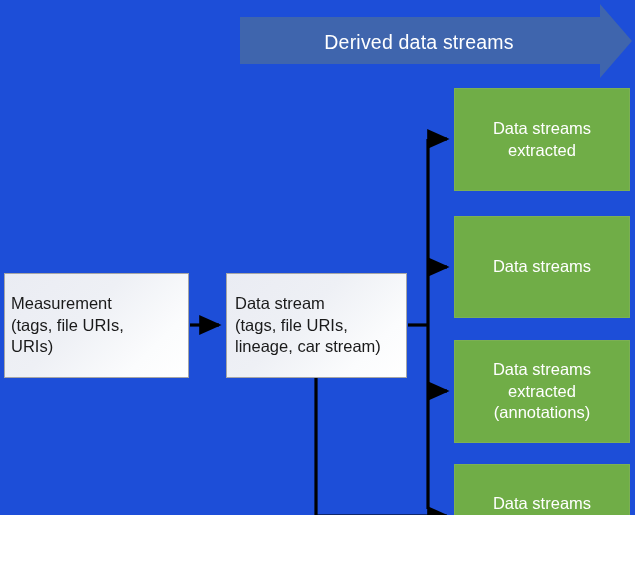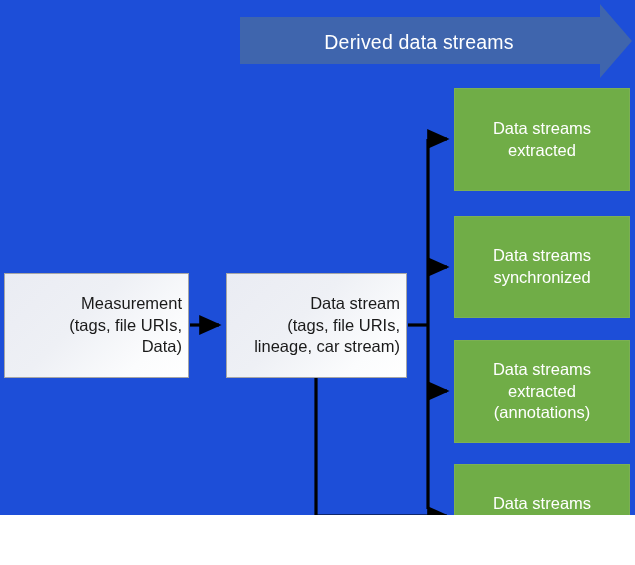--- a/index.html
+++ b/index.html
@@ -45,21 +45,21 @@
 
   
   .proc-box {
     position: absolute;
     box-sizing: border-box;
     border: 1px solid #a6a6a6;
     background: linear-gradient(135deg, #eaecf3 0%, #eef0f5 42%, #fbfcfd 78%, #ffffff 100%);
     display: flex;
     align-items: center;
     justify-content: center;
-    text-align: right;
+    text-align: left;
     color: #1a1a1a;
     font-size: 16.5px;
     line-height: 1.30;
     padding: 2px 6px;
   }
   .proc-box .lines { width: 100%; }
   .proc-box .lines > span { display: block; white-space: nowrap; }
 
   #box-measurement { left: 4px;   top: 273px; width: 185px; height: 105px; }
   #box-datastream  { left: 226px; top: 273px; width: 181px; height: 105px; padding-left: 8px; }
@@ -106,21 +106,21 @@
     <svg width="396" height="78" viewBox="0 0 396 78" xmlns="http://www.w3.org/2000/svg">
       <polygon points="2,15 362,15 362,2 394,39 362,76 362,62 2,62" fill="#3f65ad"></polygon>
     </svg>
     <div class="banner-label">Derived data streams</div>
   </div>
 
   <div class="proc-box" id="box-measurement">
     <div class="lines">
       <span>Measurement</span>
       <span>(tags, file URIs,</span>
-      <span>Data)</span>
+      <span>URIs)</span>
     </div>
   </div>
 
   <div class="proc-box" id="box-datastream">
     <div class="lines">
       <span>Data stream</span>
       <span>(tags, file URIs,</span>
       <span>lineage, car stream)</span>
     </div>
   </div>
@@ -128,21 +128,20 @@
   <div class="green-box" id="box-extracted">
     <div class="lines">
       <span>Data streams</span>
       <span>extracted</span>
     </div>
   </div>
 
   <div class="green-box" id="box-synchronized">
     <div class="lines">
       <span>Data streams</span>
-      <span>synchronized</span>
     </div>
   </div>
 
   <div class="green-box" id="box-enriched">
     <div class="lines">
       <span>Data streams</span>
       <span>extracted</span>
       <span>(annotations)</span>
     </div>
   </div>

